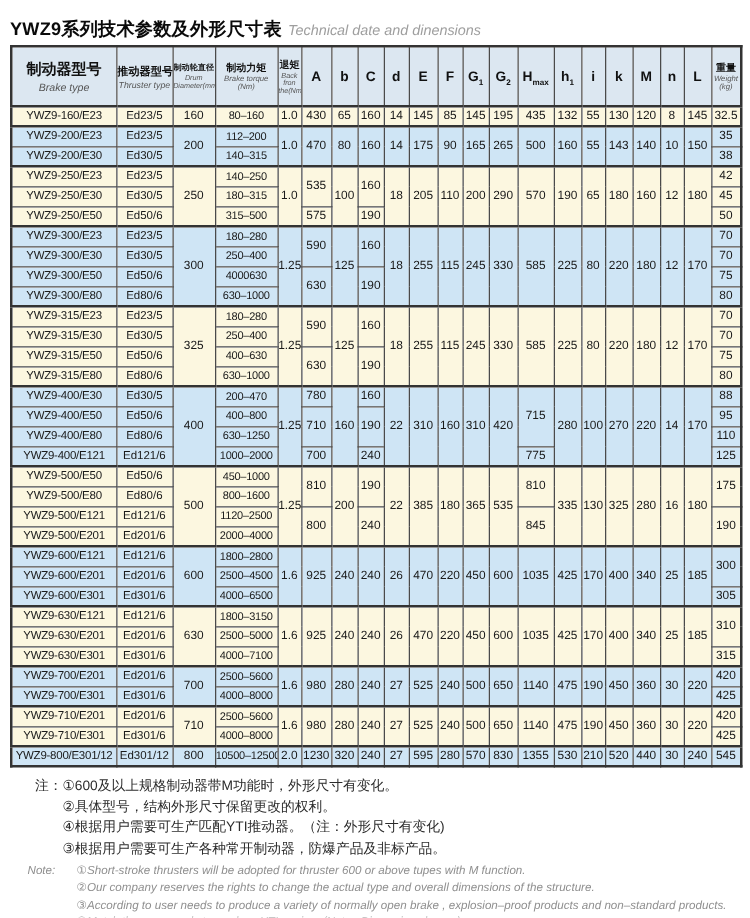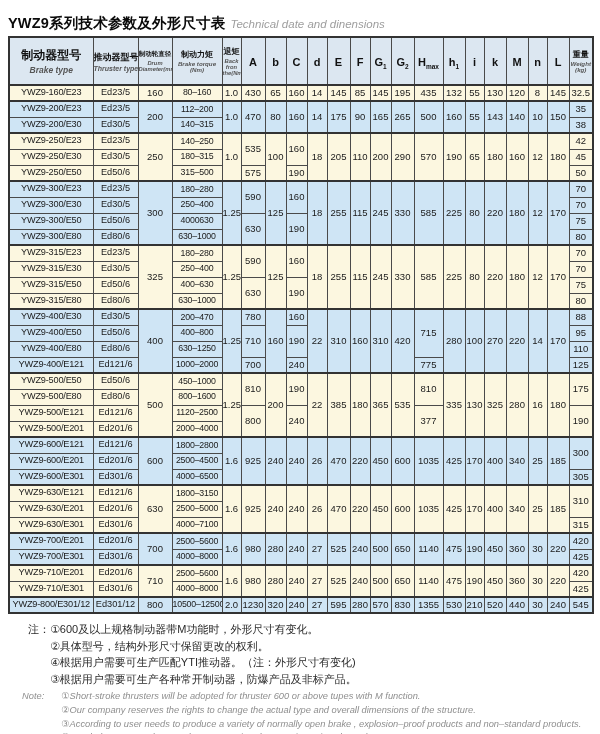--- a/index.html
+++ b/index.html
@@ -29,21 +29,21 @@
     text-align:center;vertical-align:middle;
     padding:0;color:#1a1a1a;overflow:hidden;white-space:nowrap;
   }
   th{background:var(--header-bg);height:48px;font-weight:bold;}
   td{height:16px;font-size:9.5px;line-height:1.05;}
   tr.blue td{background:var(--row-blue);}
   tr.cream td{background:var(--row-cream);}
   tr.gstart td{border-top:2px solid #333;}
 
   .hzh{font-weight:bold;color:#111;}
-  .hen{font-weight:bold;font-style:italic;color:#555;margin-top:1px;}
+  .hen{font-weight:normal;font-style:italic;color:#555;margin-top:1px;}
   .hletter{font-size:11px;font-weight:bold;color:#111;}
   .hletter sub{font-size:6.5px;}
   .hk-brake .hzh{font-size:12px;}
   .hk-brake .hen{font-size:8.5px;}
   .hk-thruster .hzh{font-size:9px;}
   .hk-thruster .hen{font-size:7px;}
   .hk-drum .hzh{font-size:6.5px;}
   .hk-drum .hen{font-size:5.8px;white-space:normal;line-height:1.05;}
   .hk-torque .hzh{font-size:8px;}
   .hk-torque .hen{font-size:6.2px;white-space:normal;line-height:1.05;}
@@ -388,21 +388,21 @@
           <td rowspan="1" class="c-brake">YWZ9-500/E80</td>
           <td rowspan="1" class="c-thruster">Ed80/6</td>
           <td rowspan="1" class="c-torque">800–1600</td>
         </tr>
         <tr class="cream">
           <td rowspan="1" class="c-brake">YWZ9-500/E121</td>
           <td rowspan="1" class="c-thruster">Ed121/6</td>
           <td rowspan="1" class="c-torque">1120–2500</td>
           <td rowspan="2" class="c-A">800</td>
           <td rowspan="2" class="c-C">240</td>
-          <td rowspan="2" class="c-Hmax">377</td>
+          <td rowspan="2" class="c-Hmax">845</td>
           <td rowspan="2" class="c-weight">190</td>
         </tr>
         <tr class="cream">
           <td rowspan="1" class="c-brake">YWZ9-500/E201</td>
           <td rowspan="1" class="c-thruster">Ed201/6</td>
           <td rowspan="1" class="c-torque">2000–4000</td>
         </tr>
         <tr class="blue gstart">
           <td rowspan="1" class="c-brake">YWZ9-600/E121</td>
           <td rowspan="1" class="c-thruster">Ed121/6</td>

